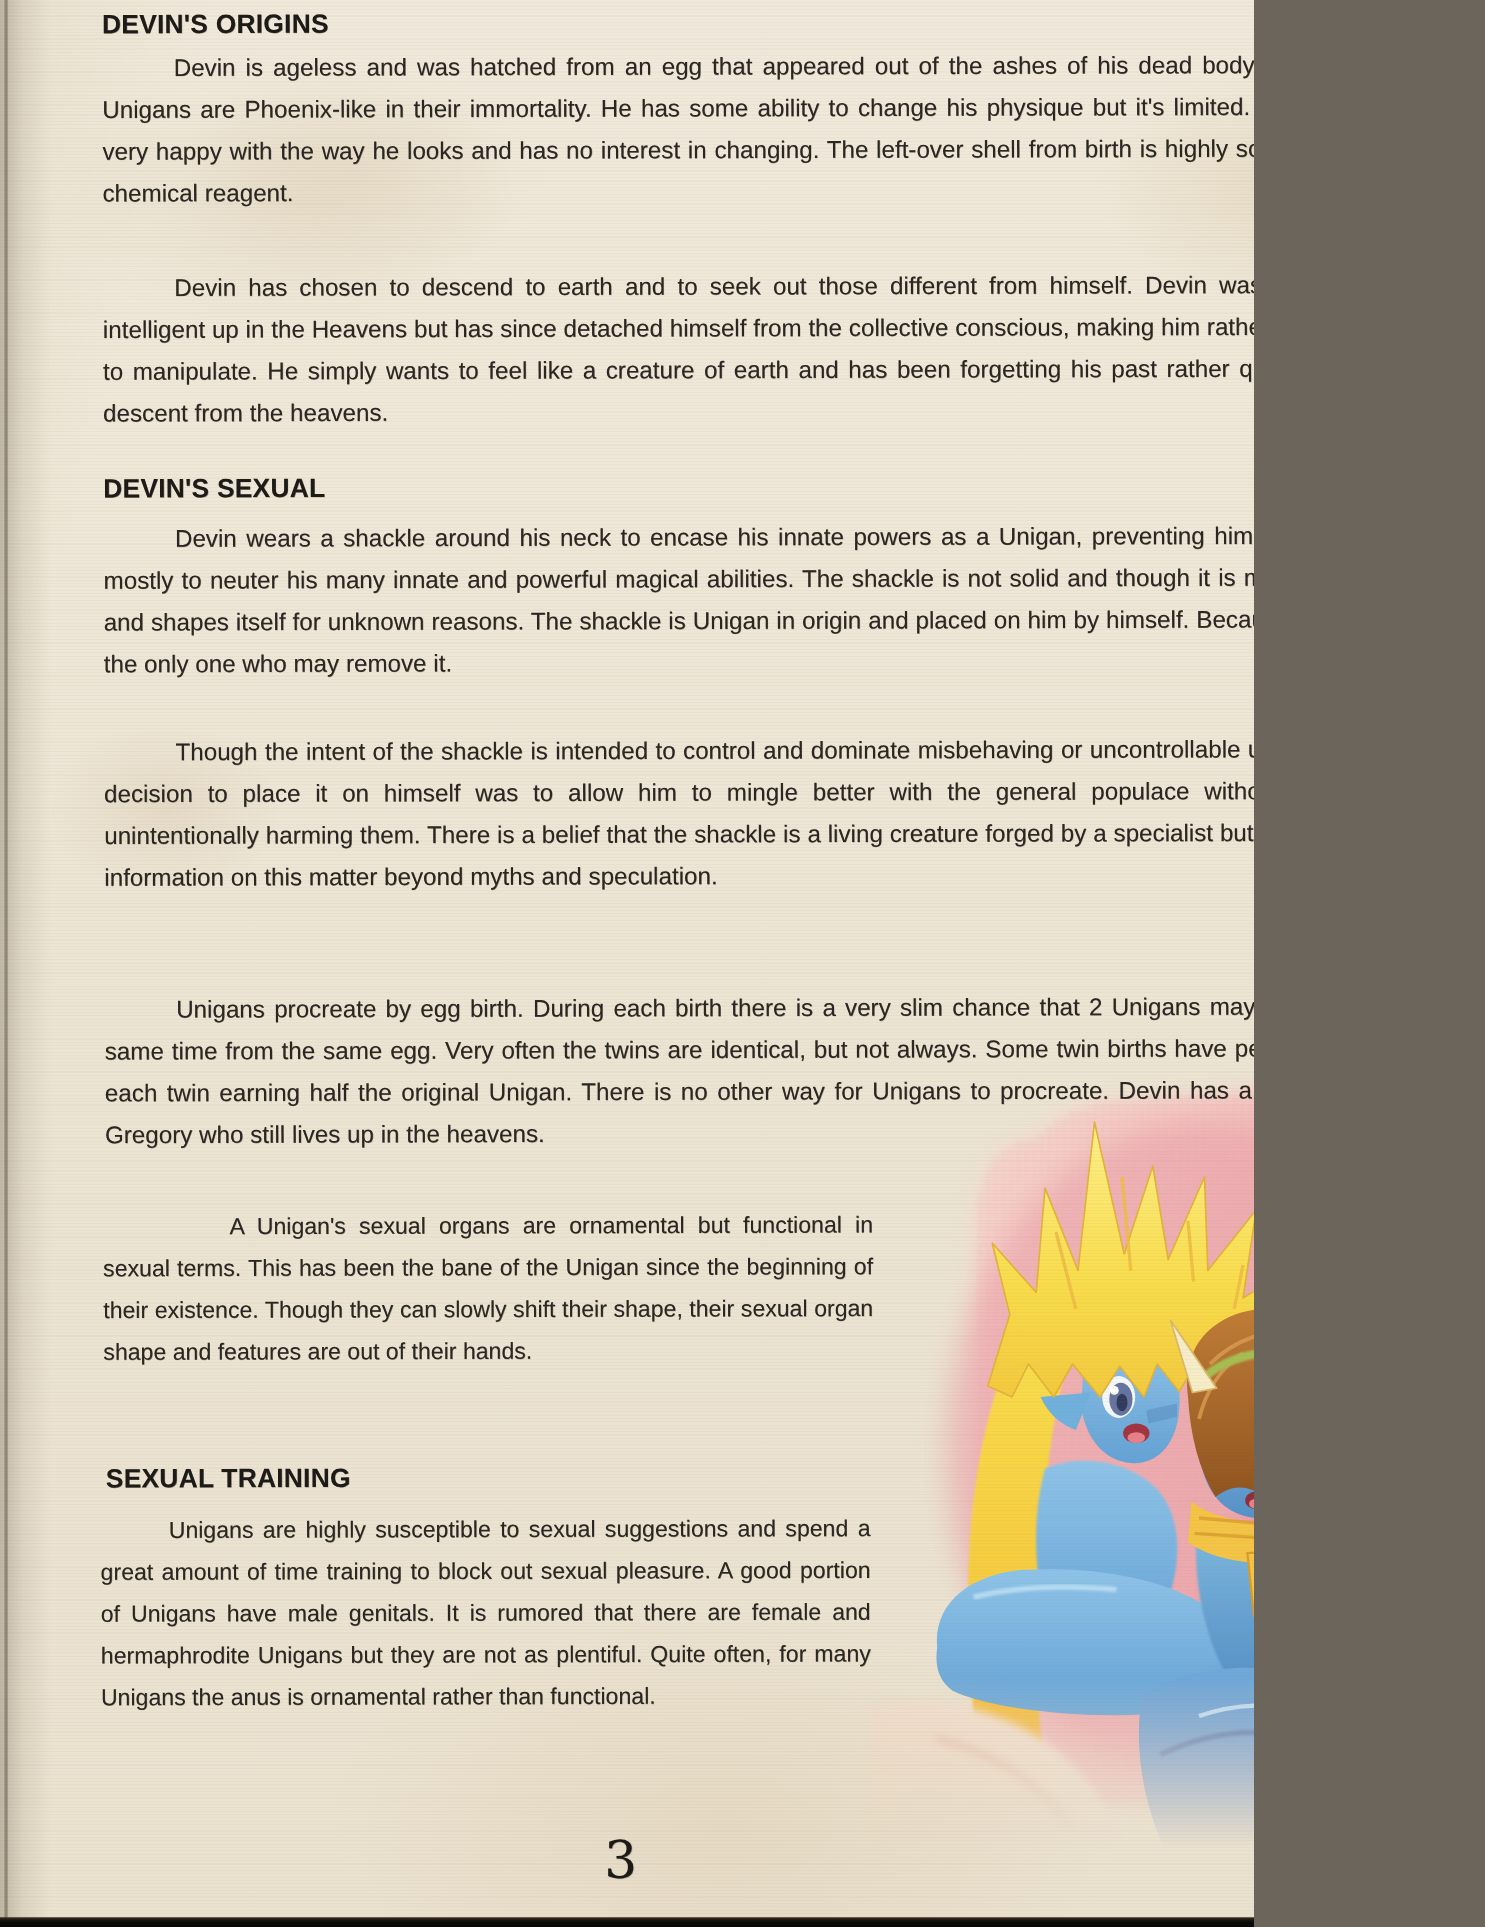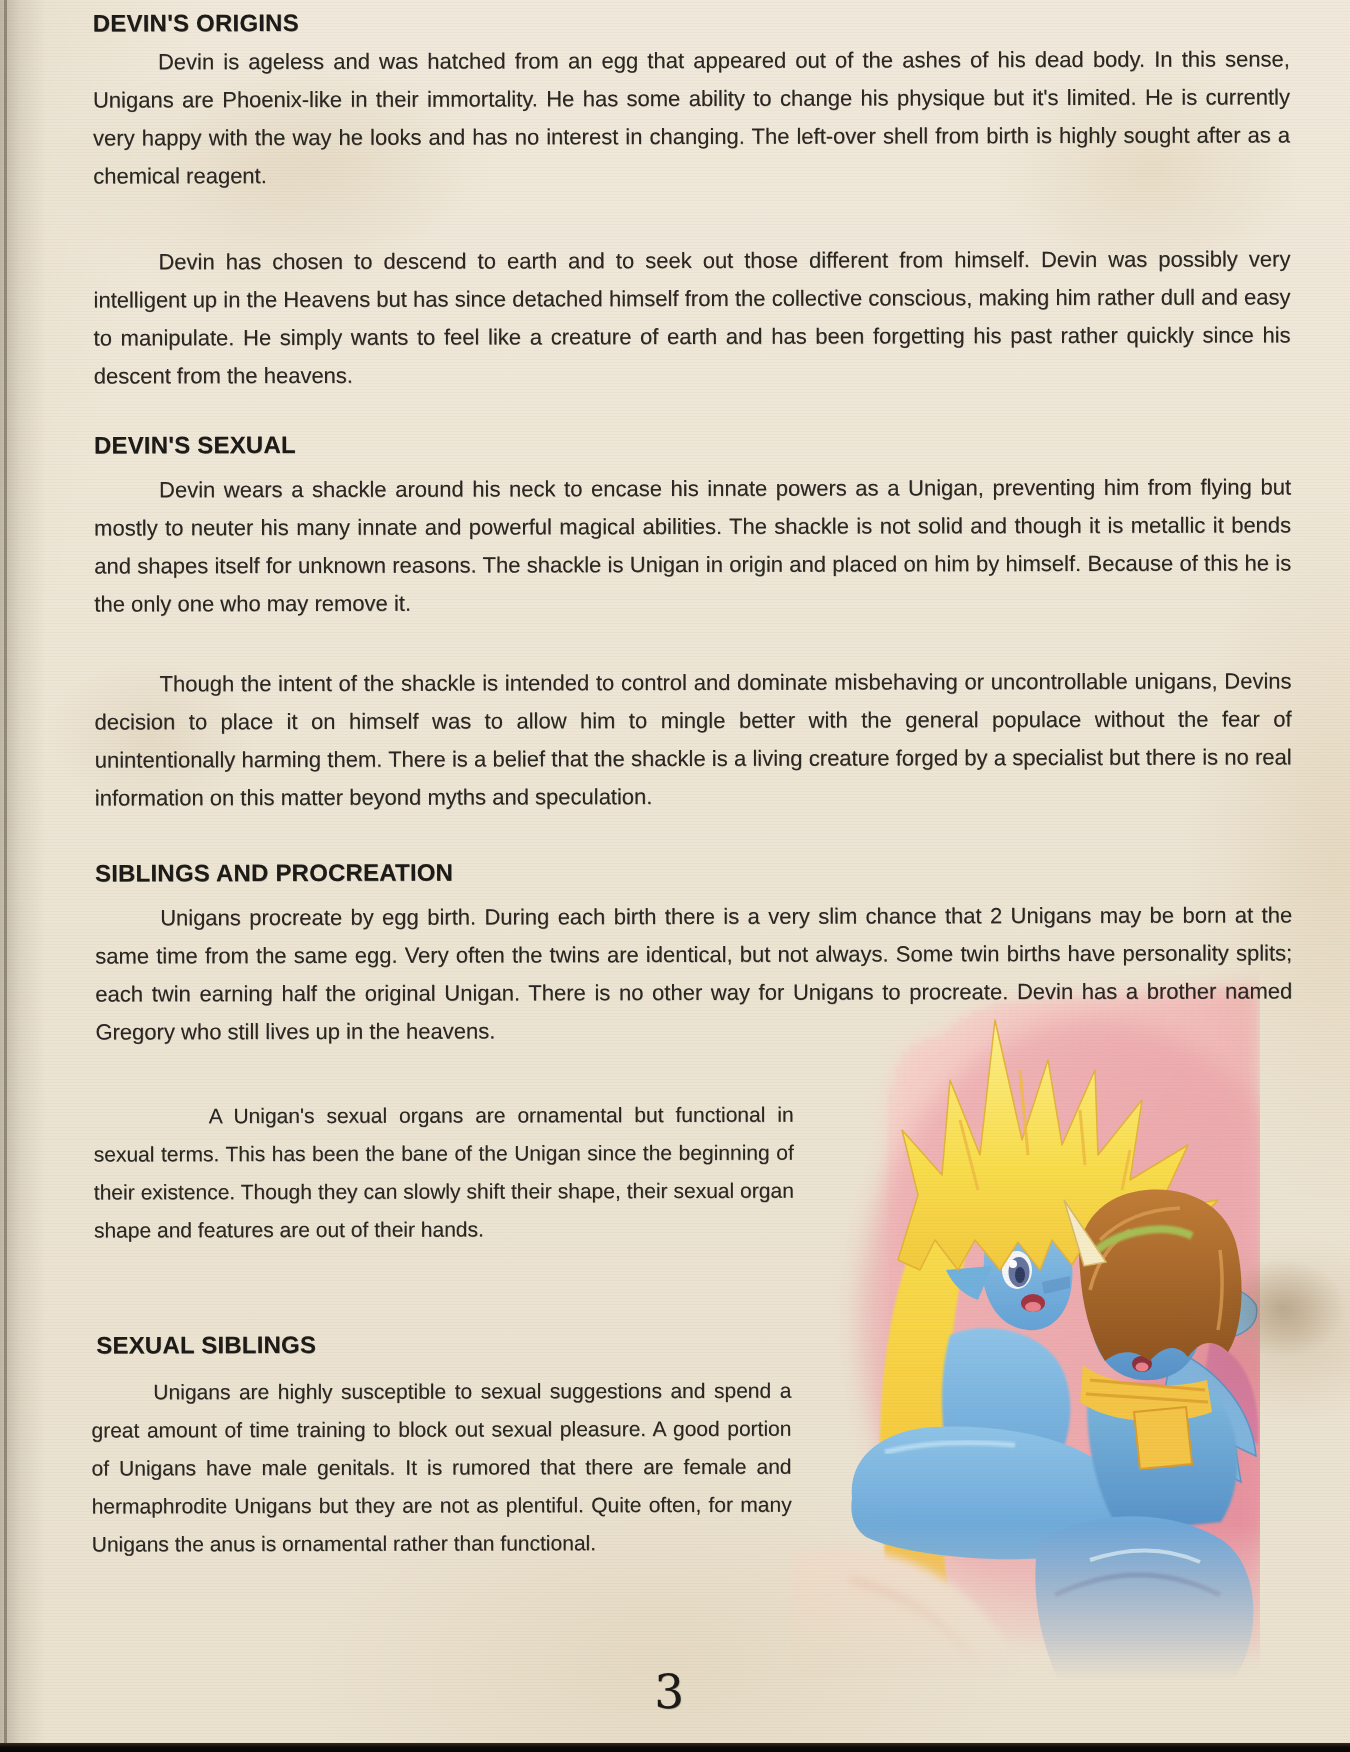--- a/index.html
+++ b/index.html
@@ -1,17 +1,17 @@
 <!DOCTYPE html>
 <html><head>
 <meta charset="utf-8">
 <style>
   html,body{margin:0;padding:0;background:#6b655c;}
   .page{
-    position:relative;width:1350px;height:1752px;overflow:hidden;
+    position:relative;width:1140px;height:1752px;overflow:hidden;
     background:
       linear-gradient(105deg, rgba(205,190,160,0.20) 0%, rgba(240,233,219,0) 12%),
       linear-gradient(#f0e9db 0%, #ece4d3 55%, #eae1cf 100%);
     font-family:"Liberation Sans", sans-serif;
   }
   .texture{
     position:absolute;inset:0;pointer-events:none;
     background:
       repeating-linear-gradient(0deg, rgba(150,130,95,0.055) 0 1px, rgba(0,0,0,0) 1px 3px),
       radial-gradient(220px 160px at 1150px 170px, rgba(190,160,100,0.16), rgba(0,0,0,0) 70%),
@@ -203,24 +203,23 @@
 
   <div class="text-layer">
     <h2 class="heading" id="h1x">DEVIN'S ORIGINS</h2>
     <p class="para" id="p1">Devin is ageless and was hatched from an egg that appeared out of the ashes of his dead body. In this sense, Unigans are Phoenix-like in their immortality. He has some ability to change his physique but it's limited. He is currently very happy with the way he looks and has no interest in changing. The left-over shell from birth is highly sought after as a chemical reagent.</p>
     <p class="para" id="p2">Devin has chosen to descend to earth and to seek out those different from himself. Devin was possibly very intelligent up in the Heavens but has since detached himself from the collective conscious, making him rather dull and easy to manipulate. He simply wants to feel like a creature of earth and has been forgetting his past rather quickly since his descent from the heavens.</p>
 
     <h2 class="heading" id="h2x">DEVIN'S SEXUAL</h2>
     <p class="para" id="p3">Devin wears a shackle around his neck to encase his innate powers as a Unigan, preventing him from flying but mostly to neuter his many innate and powerful magical abilities. The shackle is not solid and though it is metallic it bends and shapes itself for unknown reasons. The shackle is Unigan in origin and placed on him by himself. Because of this he is the only one who may remove it.</p>
     <p class="para" id="p4">Though the intent of the shackle is intended to control and dominate misbehaving or uncontrollable unigans, Devins decision to place it on himself was to allow him to mingle better with the general populace without the fear of unintentionally harming them. There is a belief that the shackle is a living creature forged by a specialist but there is no real information on this matter beyond myths and speculation.</p>
 
-    <h2 class="heading" id="h3x">SIBLINGS AND PROCREATION</h2>
     <p class="para" id="p5">Unigans procreate by egg birth. During each birth there is a very slim chance that 2 Unigans may be born at the same time from the same egg. Very often the twins are identical, but not always. Some twin births have personality splits; each twin earning half the original Unigan. There is no other way for Unigans to procreate. Devin has a brother named Gregory who still lives up in the heavens.</p>
     <p class="para narrow" id="p6">A Unigan's sexual organs are ornamental but functional in sexual terms. This has been the bane of the Unigan since the beginning of their existence. Though they can slowly shift their shape, their sexual organ shape and features are out of their hands.</p>
 
-    <h2 class="heading" id="h4x">SEXUAL SIBLINGS</h2>
+    <h2 class="heading" id="h4x">SEXUAL TRAINING</h2>
     <p class="para narrow" id="p7">Unigans are highly susceptible to sexual suggestions and spend a great amount of time training to block out sexual pleasure. A good portion of Unigans have male genitals. It is rumored that there are female and hermaphrodite Unigans but they are not as plentiful. Quite often, for many Unigans the anus is ornamental rather than functional.</p>
 
     <p class="pagenum">3</p>
   </div>
 
   <div class="edge-bar"></div>
 </div>
 
 </body></html>

